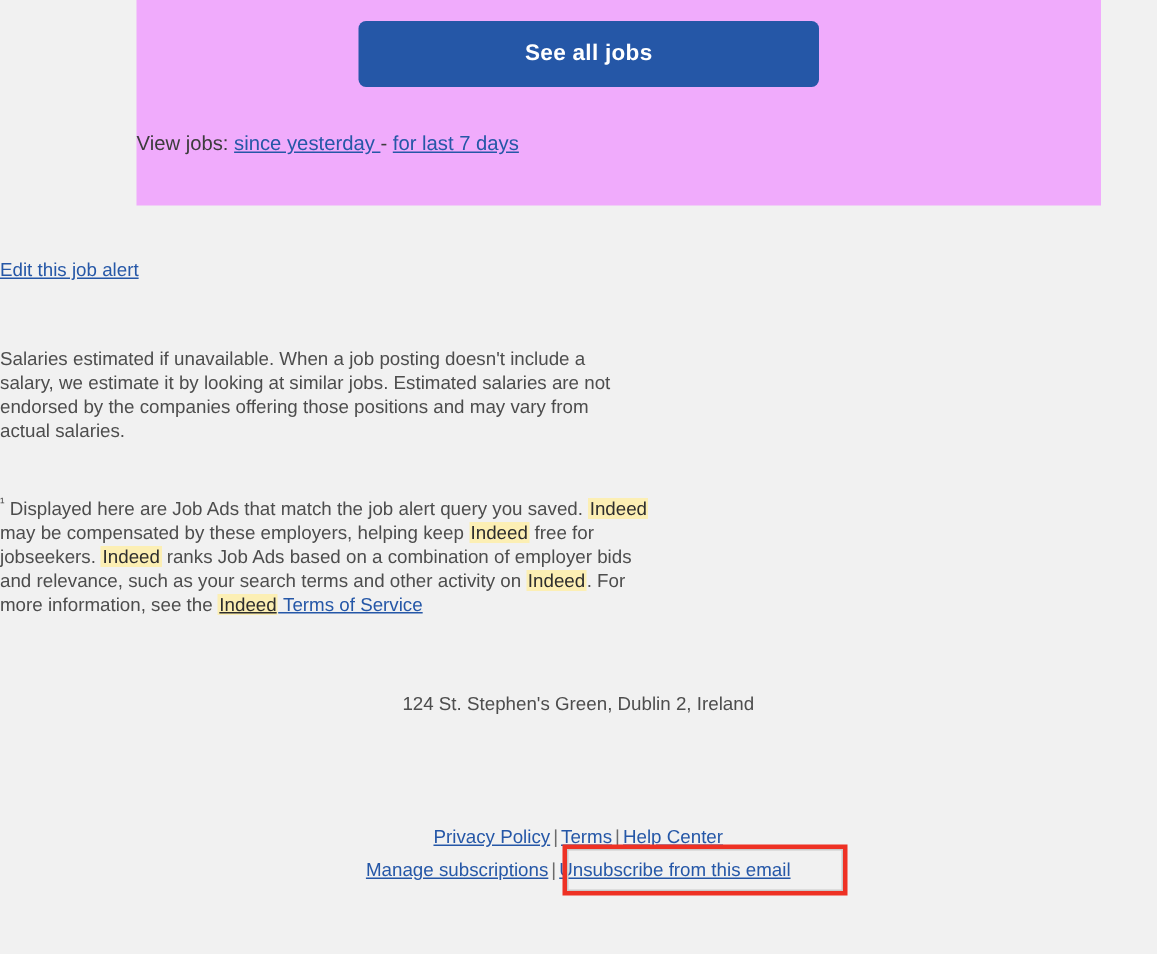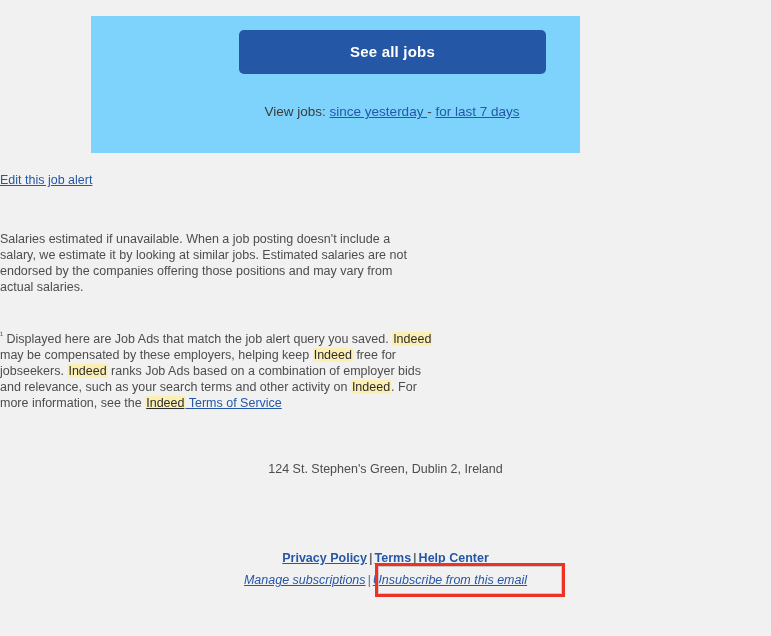--- a/index.html
+++ b/index.html
@@ -13,24 +13,24 @@
     font-family: "Liberation Sans", sans-serif;
     color: #2d2d2d;
     overflow: hidden;
     position: relative;
   }
 
   
   .card {
     position: absolute;
     left: 91px;
-    top: 16px;
-    width: 489px;
+    top: 0;
+    width: 643px;
     height: 137px;
-    background: #7dd3fc;
+    background: #f0abfc;
     box-sizing: border-box;
   }
 
   .cta-wrap {
     position: absolute;
     left: 148px;
     top: 14px;
     width: 307px;
     height: 44px;
   }
@@ -50,21 +50,21 @@
     padding: 0;
     line-height: 44px;
     text-align: center;
   }
 
   .view-jobs {
     position: absolute;
     left: 0;
     top: 88px;
     width: 602px;
-    text-align: center;
+    text-align: left;
     font-size: 13.5px;
     color: #3c3c3c;
   }
 
   
   a, .lnk {
     color: #2557a7;
     text-decoration: underline;
     cursor: pointer;
   }
@@ -137,30 +137,28 @@
   }
 
   
   .footer-row-1 {
     position: absolute;
     left: 0;
     top: 551px;
     width: 771px;
     text-align: center;
     font-size: 12.5px;
-    font-weight: bold;
   }
   .footer-row-2 {
     position: absolute;
     left: 0;
     top: 573px;
     width: 771px;
     text-align: center;
     font-size: 12.5px;
-    font-style: italic;
   }
   .sep {
     color: #6b6b6b;
     padding: 0 2px;
   }
 
   
   .annotation-box {
     position: absolute;
     left: 375px;

